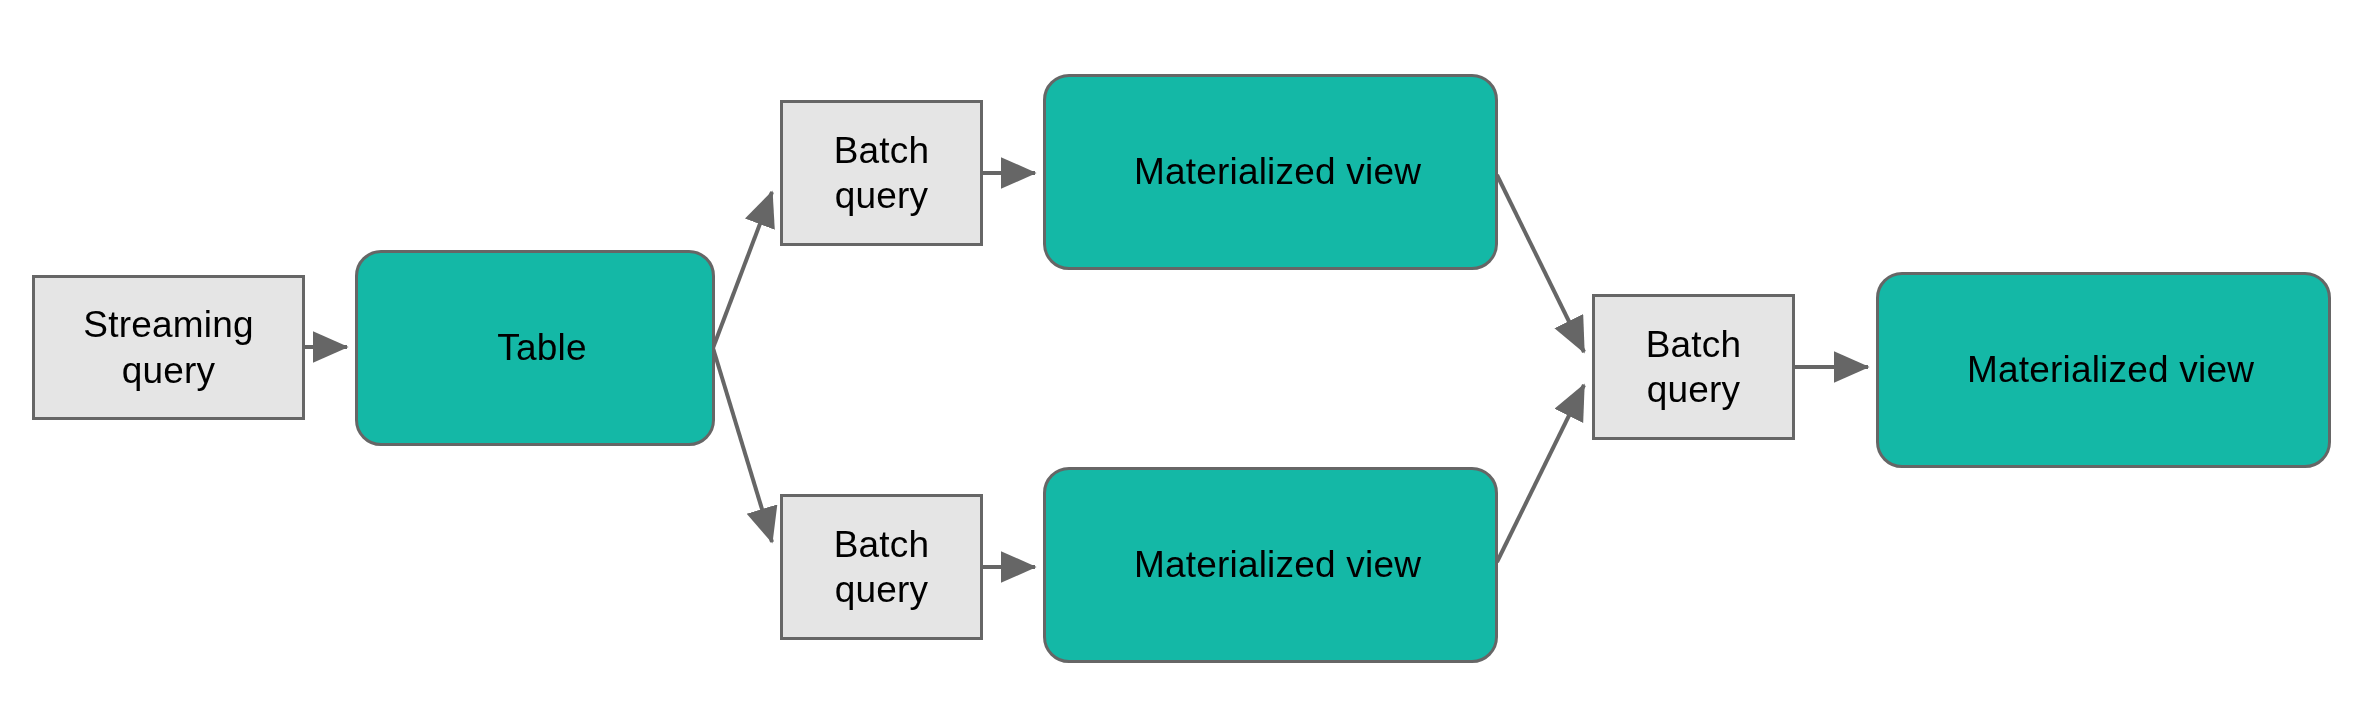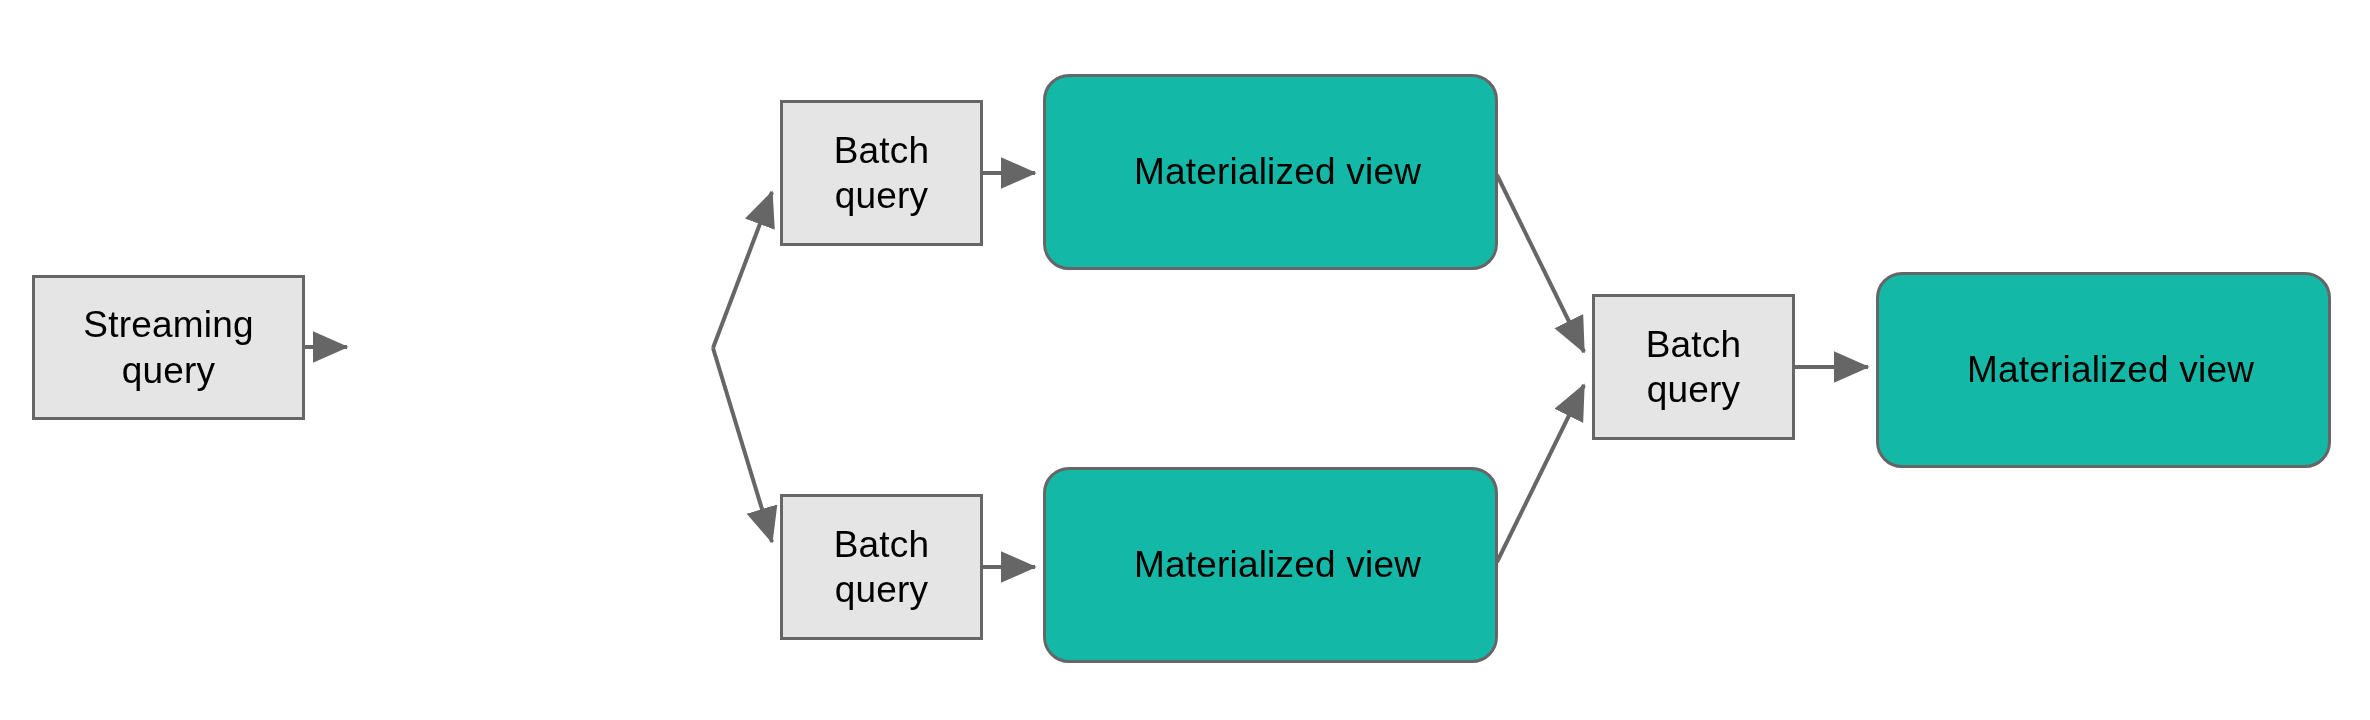--- a/index.html
+++ b/index.html
@@ -87,20 +87,23 @@
     <path class="edge" d="M 1497 562 L 1584 385" fill="none" stroke="#666666" stroke-width="4" marker-end="url(#arrowhead)"></path>
 
     <path class="edge" d="M 1795 367 L 1868 367" fill="none" stroke="#666666" stroke-width="4" marker-end="url(#arrowhead)"></path>
   </svg>
 
   <div class="node node-query" style="left:32px; top:275px; width:273px; height:145px;justify-content:center;">
     <span class="node-label">Streaming
 query</span>
   </div>
 
+  <div class="node node-store" style="left:355px; top:250px; width:360px; height:196px;">
+    <span class="node-label">Table</span>
+  </div>
 
   <div class="node node-query" style="left:780px; top:100px; width:203px; height:146px;">
     <span class="node-label">Batch
 query</span>
   </div>
 
   <div class="node node-store" style="left:1043px; top:74px; width:455px; height:196px;">
     <span class="node-label">Materialized view</span>
   </div>
 

